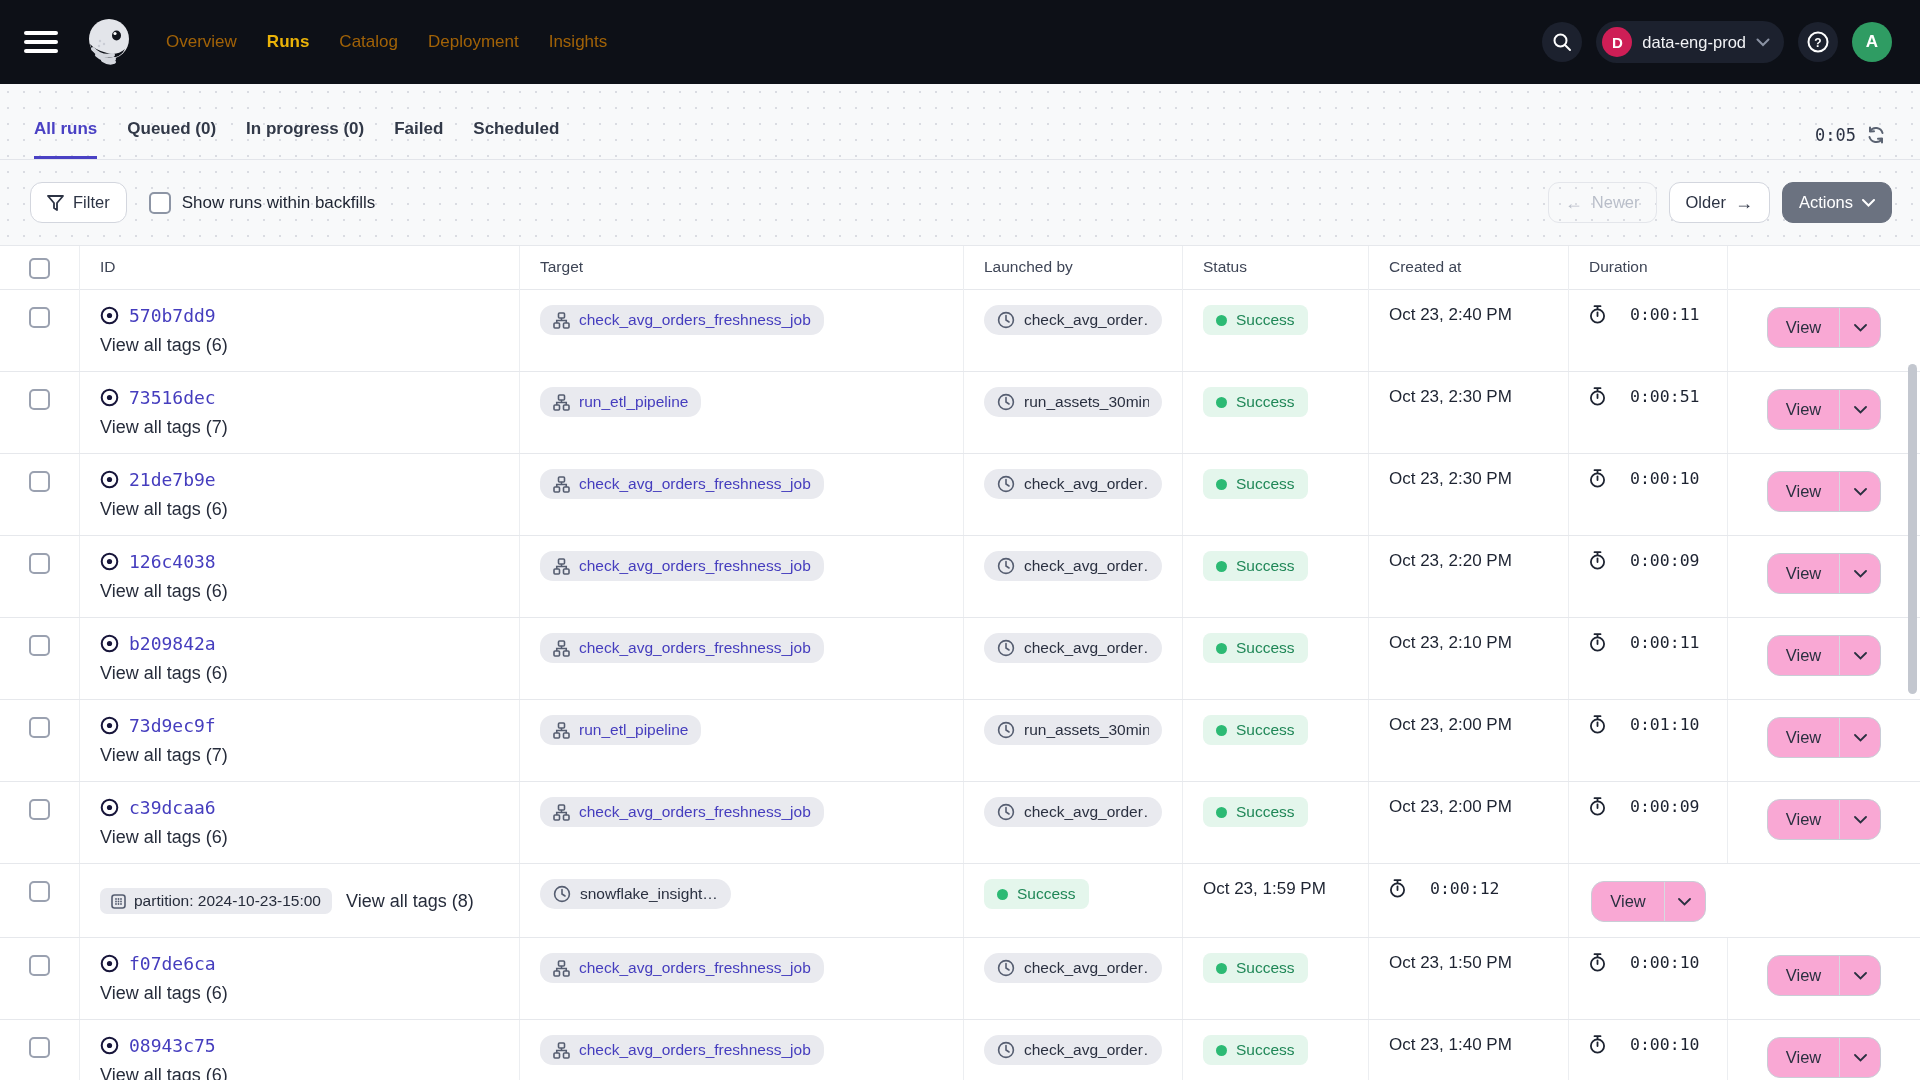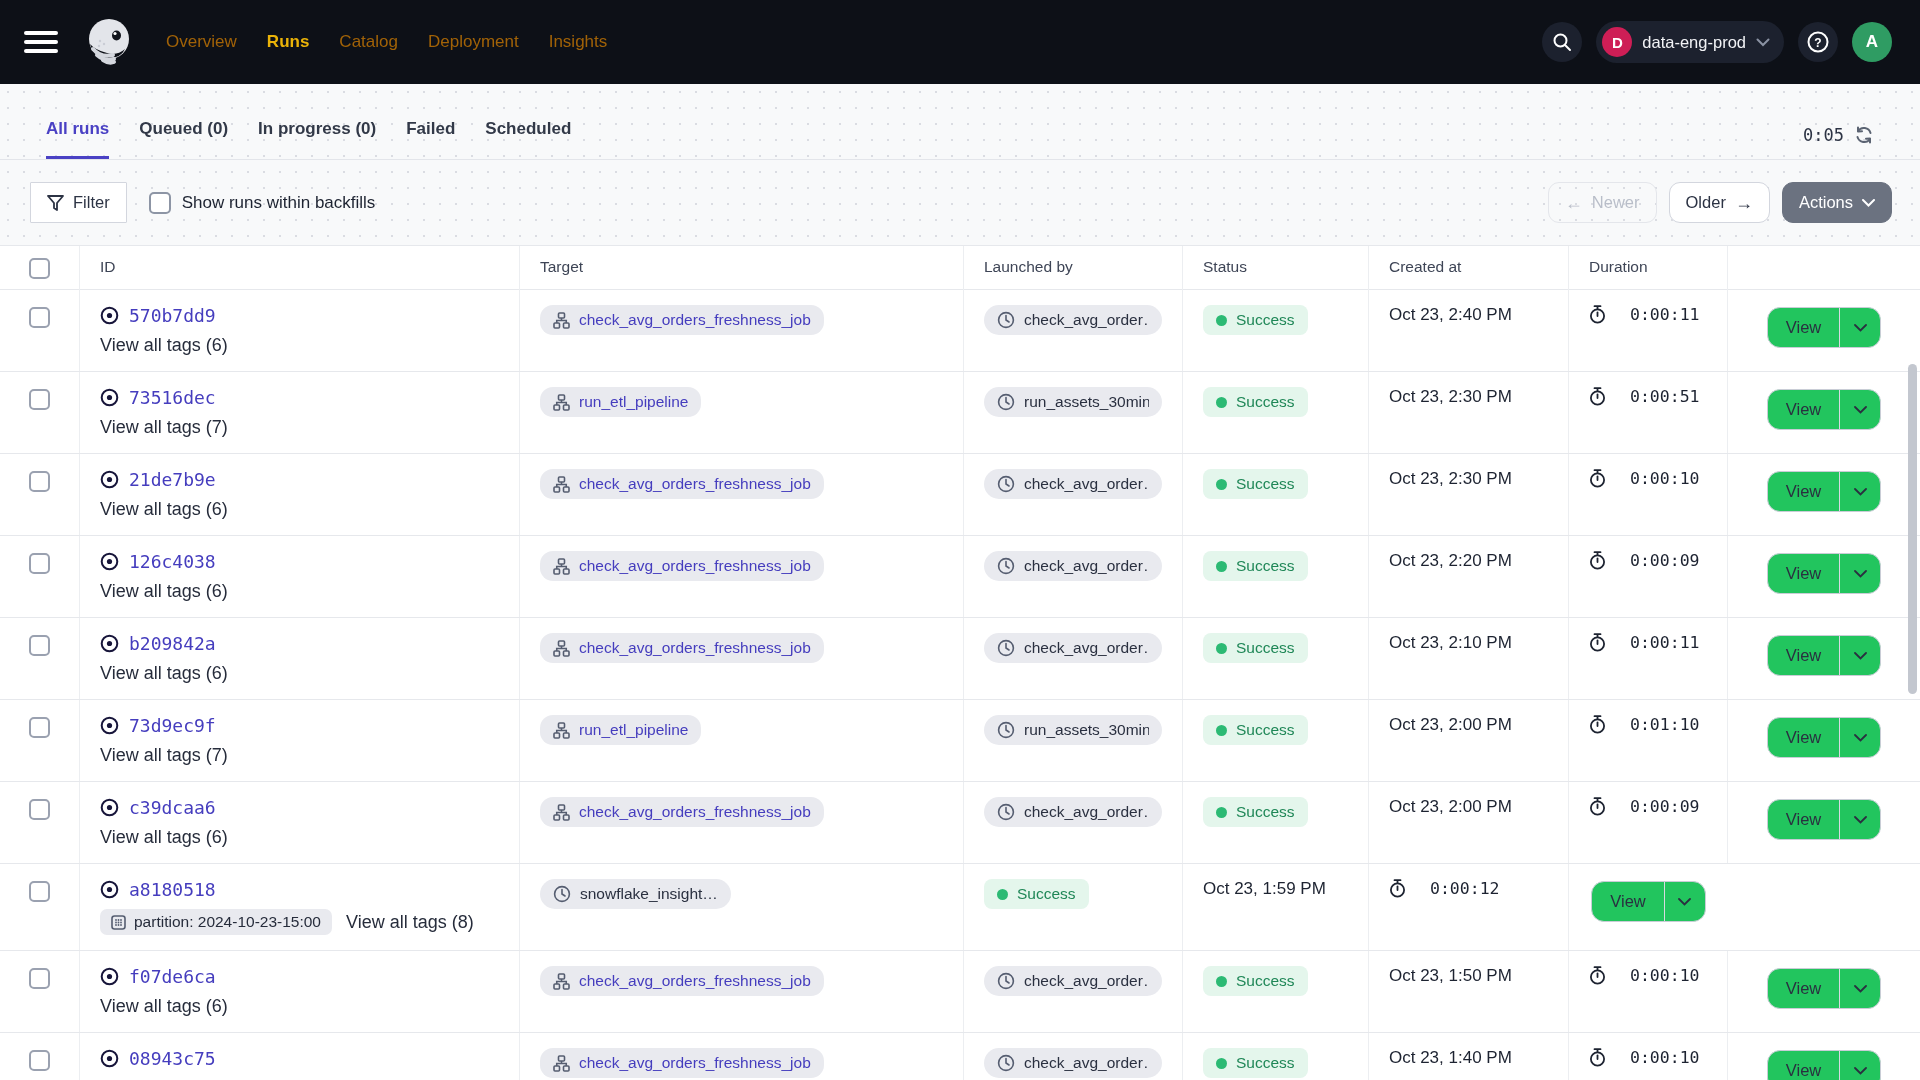--- a/index.html
+++ b/index.html
@@ -19,32 +19,32 @@
   .deploy-initial { width:30px; height:30px; border-radius:50%; background:#ce1e56; color:#fff; font-size:15px; font-weight:700; display:flex; align-items:center; justify-content:center; }
   .deploy-name { color:#f2f3f6; font-size:16.5px; font-weight:500; }
   .avatar { width:40px; height:40px; border-radius:50%; background:#2f9c63; color:#fff; font-size:17px; font-weight:600; display:flex; align-items:center; justify-content:center; cursor:pointer; }
 
   
   .page { height:996px; background-color:#f8f9fa;
           background-image:radial-gradient(#dadce2 1.3px, transparent 1.3px);
           background-size:16px 16px; position:relative; }
 
   
-  .tabsbar { height:76px; display:flex; align-items:flex-end; padding:0 46px; border-bottom:1px solid #e3e5ea; }
+  .tabsbar { height:76px; display:flex; align-items:flex-end; padding:0 34px; border-bottom:1px solid #e3e5ea; }
   .tabs { display:flex; gap:30px; }
   .tab { font-size:17px; font-weight:600; color:#323948; padding-bottom:17px; border-bottom:3px solid transparent; cursor:pointer; }
   .tab.active { color:#4a41c4; border-bottom-color:#4a41c4; }
   .tabsbar-right { margin-left:auto; display:flex; align-items:center; gap:10px; padding-bottom:14px; }
   .timer { font-size:17px; color:#2c3344; font-family:"DejaVu Sans Mono", monospace; }
 
   
   .toolbar { height:85px; display:flex; align-items:center; padding:0 28px 0 30px; }
   .btn { display:inline-flex; align-items:center; gap:9px; height:41px; padding:0 16px; background:#fff;
          border:1px solid #d3d6de; border-radius:11px; font-size:16.5px; color:#2c3344; font-weight:500; cursor:pointer; }
-  .filter-btn { border-radius:1px; }
+  .filter-btn { border-radius:12px; }
   .backfill-wrap { display:flex; align-items:center; gap:11px; margin-left:22px; cursor:pointer; }
   .checkbox { width:22px; height:22px; border:2.5px solid #8d95a5; border-radius:5px; background:#fff; }
   .toolbar-right { margin-left:auto; display:flex; align-items:center; gap:12px; }
   .btn.disabled { color:#b9bec9; border-color:#e4e6eb; background:transparent; cursor:default; }
   .btn.dark { background:#6b7280; border-color:#6b7280; color:#fff; }
   .arrow { font-size:18px; line-height:1; }
 
   
   .runs-table { background:#fff; border-top:1px solid #e6e8ec; }
   .trow { display:grid; grid-template-columns:80px 440px 444px 219px 186px 200px 159px 192px; border-bottom:1px solid #e6e8ec; }
@@ -68,21 +68,21 @@
   .launch-pill { border-radius:16px; }
   .launch-pill .txt { color:#2a3040; }
 
   .status-pill { display:inline-flex; align-items:center; gap:9px; background:#e4f6ec; border-radius:8px; padding:6px 13px; font-size:15.5px; font-weight:500; color:#1f8757; }
   .status-dot { width:11px; height:11px; border-radius:50%; background:#2cba74; }
 
   .created { font-size:17px; color:#1d2331; }
   .duration { display:flex; align-items:center; gap:24px; font-family:"DejaVu Sans Mono", monospace; font-size:16.5px; color:#1d2331; }
 
   .view-cell { display:flex; justify-content:center; }
-  .view-btn { display:inline-flex; height:41px; border:1px solid #c9cdd6; border-radius:13px; background:#22c55e; overflow:hidden; margin-top:2px; }
+  .view-btn { display:inline-flex; height:41px; border:1px solid #c9cdd6; border-radius:13px; background:#f9a8d4; overflow:hidden; margin-top:2px; }
   .view-main { padding:0 18px; display:flex; align-items:center; font-size:16.5px; color:#2a3040; cursor:pointer; }
   .view-caret { width:41px; display:flex; align-items:center; justify-content:center; border-left:1px solid #d7dae0; cursor:pointer; }
 
   .scrollbar-track { position:absolute; right:3px; top:250px; width:9px; height:740px; }
   .scrollbar-thumb { position:absolute; top:30px; width:9px; height:330px; background:#c3c7cf; border-radius:5px; }
 
   svg { display:block; }
 </style>
 </head>
 <body>
@@ -751,29 +751,20 @@
         </div>
       </div>
     </div>
   </div>
 
   <div class="trow">
     <div class="cell-check">
             <div class="row-check"></div>
           </div>
     <div>
-      <div class="id-line">
-        <span>
-          <svg width="19" height="19" viewBox="0 0 19 19">
-                  <circle cx="9.5" cy="9.5" r="7.8" stroke="#17153a" stroke-width="2" fill="none"></circle>
-                  <circle cx="9.5" cy="9.5" r="2.6" fill="#17153a"></circle>
-                </svg>
-        </span>
-        <a class="id-link">a8180518</a>
-      </div>
       <div class="tags-line">
         <span class="tag-pill partition-pill">
           <span>
             <svg width="15" height="15" viewBox="0 0 15 15">
                     <rect x="1" y="1" width="13" height="13" rx="2.5" stroke="#555d70" stroke-width="1.6" fill="none"></rect>
                     <circle cx="5" cy="5" r="0.9" fill="#555d70"></circle>
                     <circle cx="7.5" cy="5" r="0.9" fill="#555d70"></circle>
                     <circle cx="10" cy="5" r="0.9" fill="#555d70"></circle>
                     <circle cx="5" cy="7.5" r="0.9" fill="#555d70"></circle>
                     <circle cx="7.5" cy="7.5" r="0.9" fill="#555d70"></circle>

